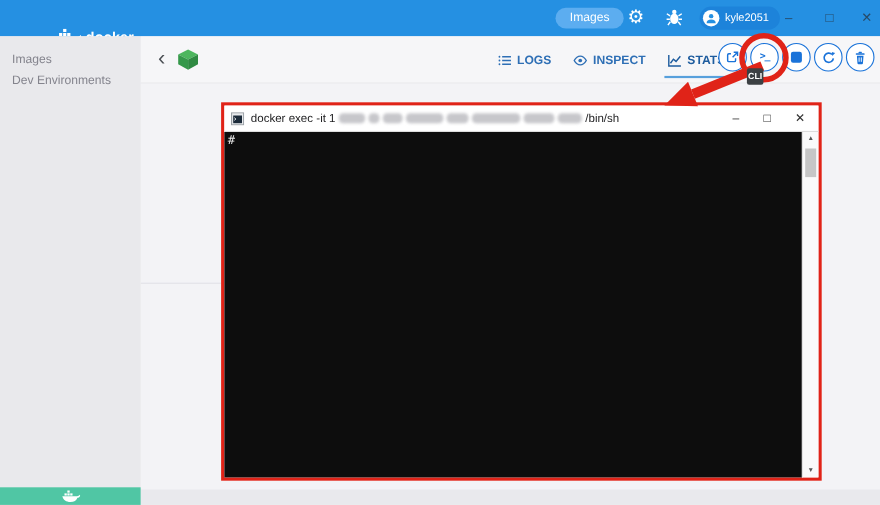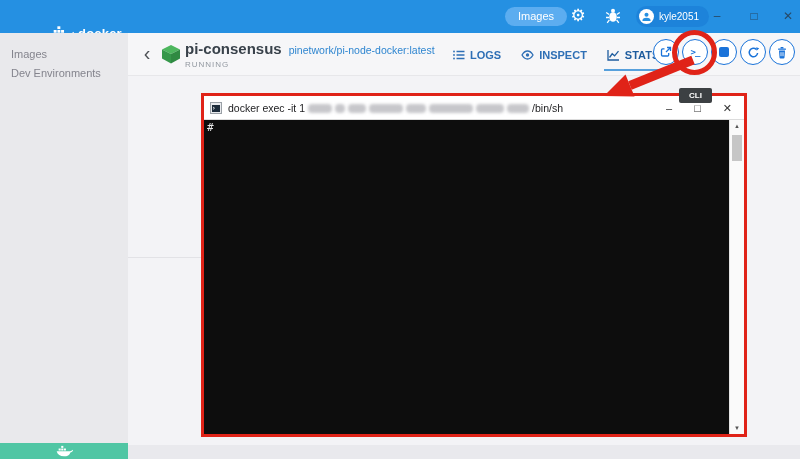--- a/index.html
+++ b/index.html
@@ -69,21 +69,21 @@
   .t-screen { width:525px; background:#0d0d0d; color:#e8e8e8; font-family:"DejaVu Sans Mono", monospace;
     font-size:11px; padding:1px 3px; }
   .t-scroll { width:15px; background:#fafafa; border-left:1px solid #e3e3e3; position:relative; }
   .scr-up, .scr-down { position:absolute; left:0; width:14px; text-align:center; font-size:6px; color:#555; }
   .scr-up { top:3px; } .scr-down { bottom:3px; }
   .scr-thumb { position:absolute; left:2px; top:15px; width:10px; height:26px; background:#c6c6c6; }
 
   
   .ring { position:absolute; left:672px; top:30px; width:45px; height:45px; border:5px solid #e02318;
     border-radius:50%; z-index:9; }
-  .tooltip { position:absolute; left:679px; top:88px; width:33px; height:15px; background:#3c4043; color:#fff;
+  .tooltip { position:absolute; left:679px; top:62px; width:15px; height:15px; background:#3c4043; color:#fff;
     font-size:8px; font-weight:bold; border-radius:2px; display:flex; align-items:center; justify-content:center; z-index:9; }
   .arrow-svg { position:absolute; left:590px; top:48px; z-index:8; }
 </style>
 </head>
 <body>
 
 <div class="stage">
 
   <div class="titlebar">
     <div class="logo">
@@ -140,27 +140,20 @@
   </div>
 
   <div class="page-header">
     <div class="back">‹</div>
     <div class="cube">
       <svg width="20" height="20" viewBox="0 0 20 20">
         <polygon points="10,1 19,5.5 10,10 1,5.5" fill="#4db65e"></polygon>
         <polygon points="1,5.5 10,10 10,19.5 1,14.5" fill="#35984a"></polygon>
         <polygon points="19,5.5 10,10 10,19.5 19,14.5" fill="#2f8a42"></polygon>
       </svg>
-    </div>
-    <div class="title-block">
-      <div class="name-row">
-        <span class="c-name">pi-consensus</span>
-        <span class="c-image">pinetwork/pi-node-docker:latest</span>
-      </div>
-      <div class="c-status">RUNNING</div>
     </div>
 
     <div class="tabs">
       <div class="tab">
         <svg width="12" height="12" viewBox="0 0 12 12">
           <g stroke="#2e6fb5" stroke-width="1.4" fill="none">
             <path d="M3.5 2.5 h8 M3.5 6 h8 M3.5 9.5 h8"></path>
           </g>
           <g fill="#2e6fb5">
               <circle cx="1" cy="2.5" r=".9"></circle>

